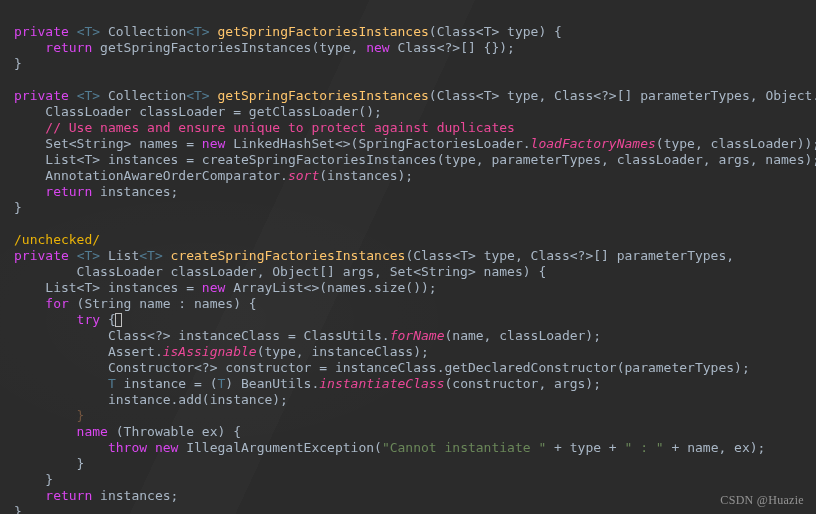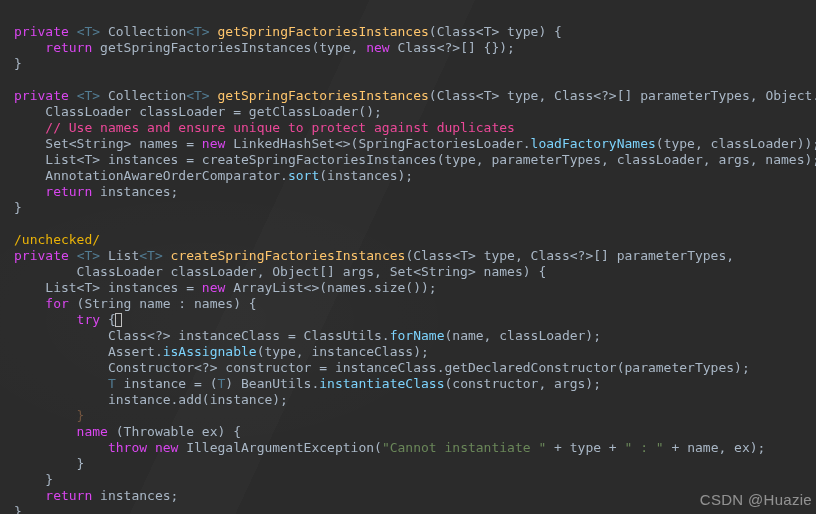--- a/index.html
+++ b/index.html
@@ -21,37 +21,37 @@
     pointer-events:none;
   }
   .code {
     position:absolute; inset:0;
     padding:8px 0 0 14px;
     white-space:pre;
   }
   .kw  { color:#d946ef; }                 
   .gen { color:#527c93; }                 
   .fn  { color:#ffc66d;margin-top:44px; }                 
-  .itf { color:#7dd3fc; } 
+  .itf { color:#ec4899; font-style:italic; } 
   .str { color:#6a8759; }                 
   .cmt { color:#ec4899; }                 
   .ann { color:#eab308; }                 
   .caret {
     display:inline-block;
     border:1px solid #c0c0c0;
     width:7px; height:14px;
     vertical-align:text-bottom;
     margin-left:-1px;
   }
   .eob { color:#73553f; } 
   .watermark {
     position:absolute;
-    right:4px; bottom:6px;
-    font-family: Liberation Sans, sans-serif;
-    font-size:15px;
+    right:12px; bottom:6px;
+    font-family: Liberation Serif, serif;
+    font-size:12px;
     color:rgba(230,230,230,0.55);
     letter-spacing:0.3px;
   }
   [data-bind] { white-space:pre; }
 </style>
 </head>
 <body>
 
 <div class="bg-mountain"></div>
 

